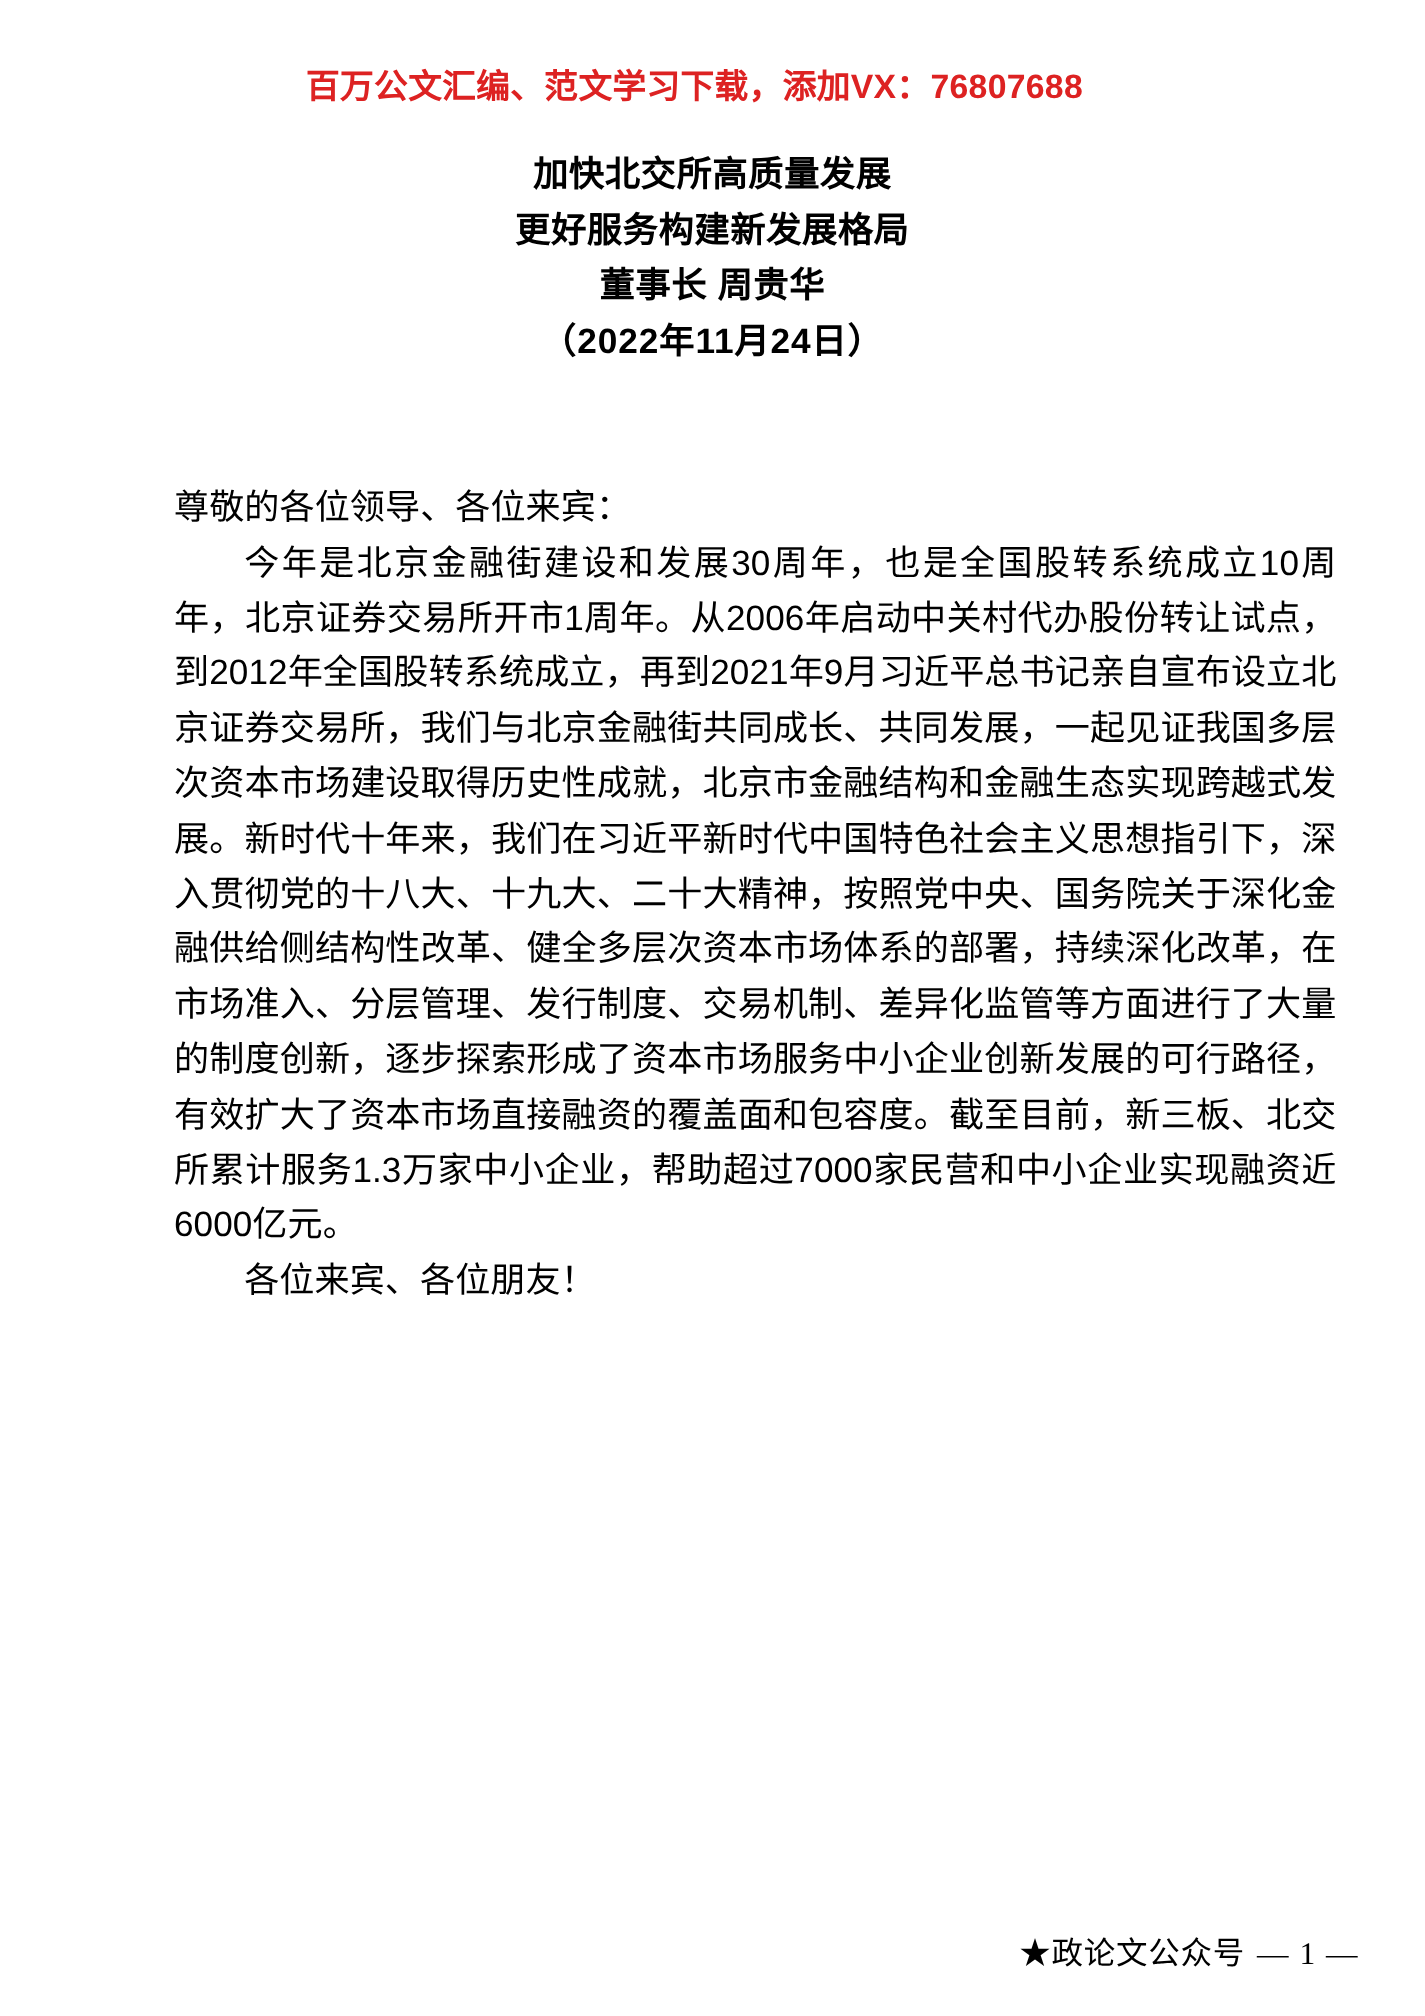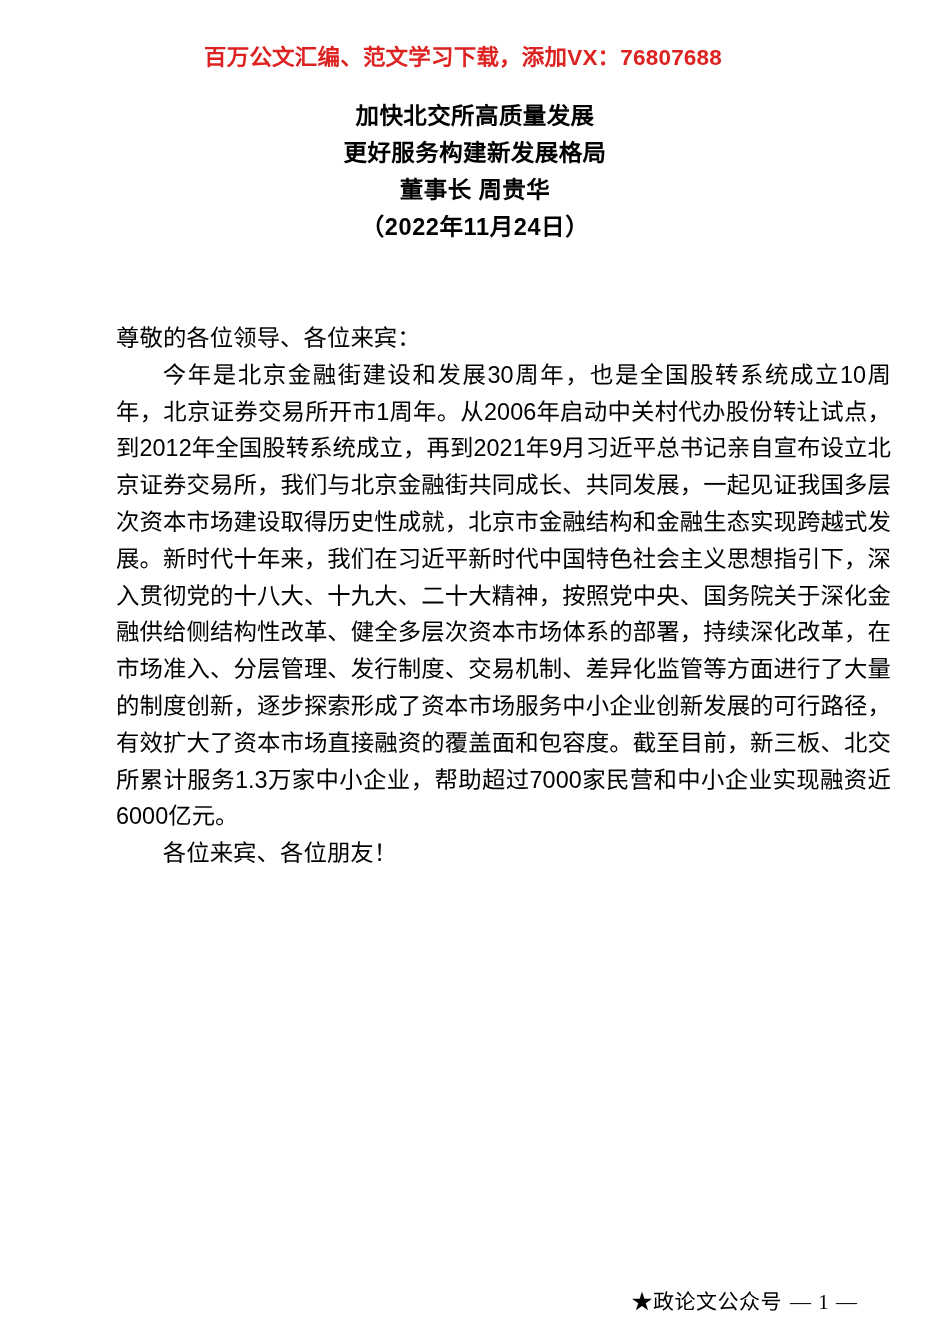--- a/index.html
+++ b/index.html
@@ -78,21 +78,21 @@
     text-indent: 2em;
   }
 
   
   .footer {
     position: absolute;
     left: 0;
     top: 1288px;
     width: 950px;
     text-align: right;
-    padding-right: 92px;
+    padding-right: 44px;
     box-sizing: border-box;
     font-family: "Liberation Serif", "DejaVu Serif", serif;
     font-size: 21px;
     line-height: 28px;
     white-space: nowrap;
   }
   .footer-mark { letter-spacing: 0.5px; }
   .footer-page { letter-spacing: 1px; padding-left: 8px; }
 </style>
 </head>

